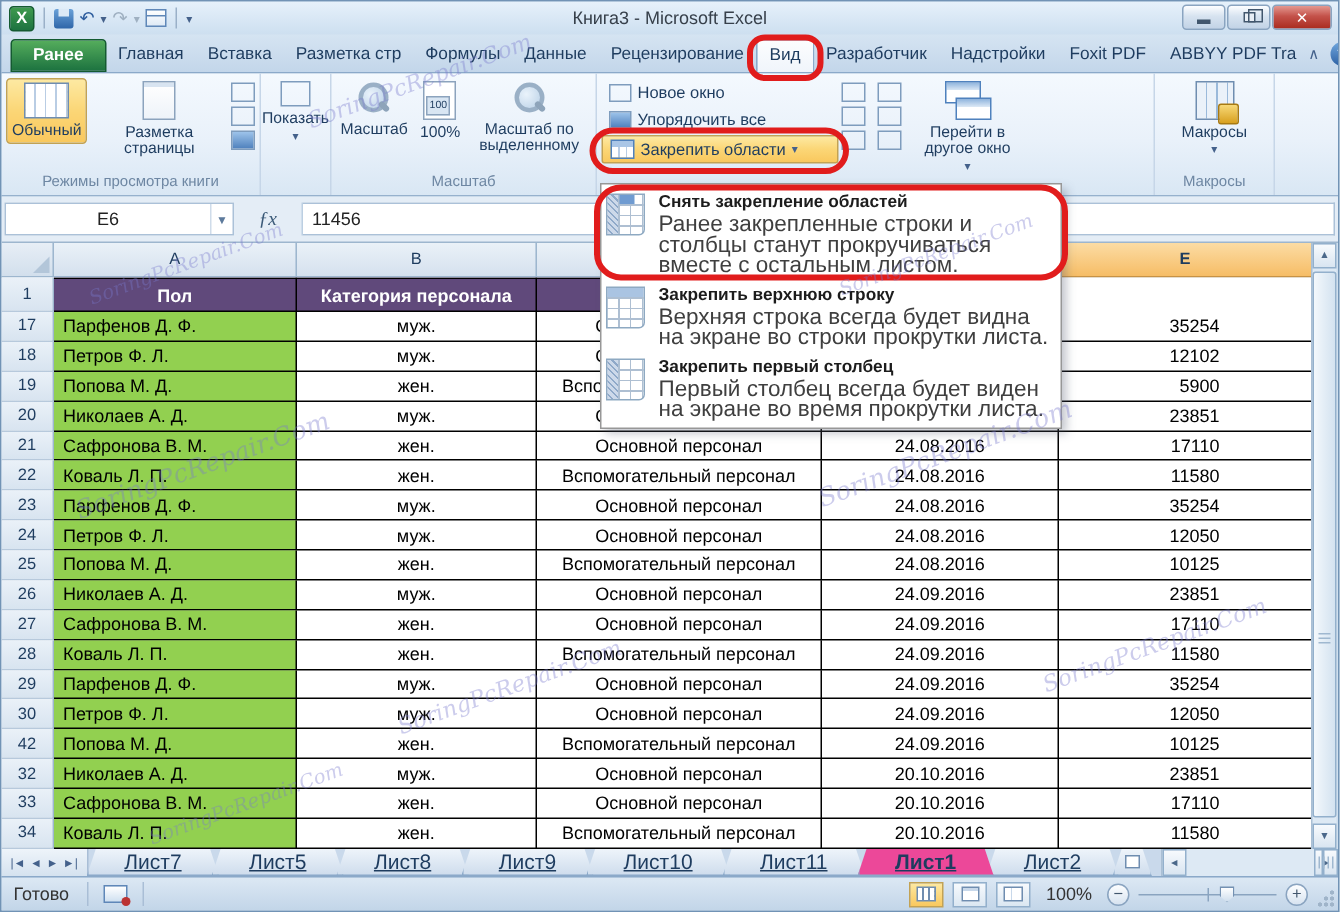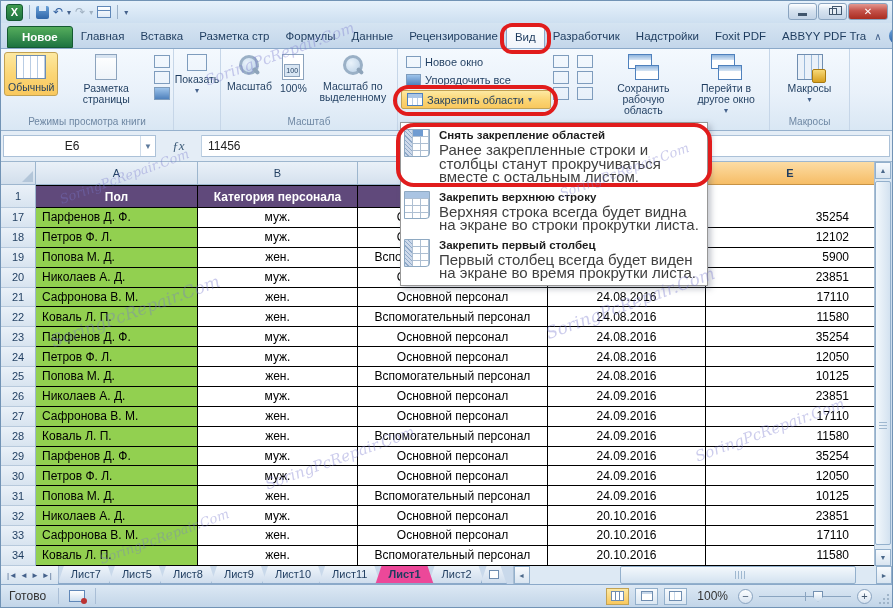--- a/index.html
+++ b/index.html
@@ -105,37 +105,37 @@
 
   .sheet { position:absolute; left:0; top:184px; width:874px; height:381px; background:#fff; overflow:hidden; }
   .trow { display:grid; grid-template-columns:35px 162px 160px 190px 158px 169px; height:19.89px; }
   .trow.hdr { height:23px; }
   .rh { background:linear-gradient(#eaf1f8,#d8e4f0); border-right:1px solid #9db6ce; border-bottom:1px solid #b7c9dc; font-size:11px; color:#1e3c5f; display:flex; align-items:center; justify-content:center; }
   .c { border-right:1px solid #000; border-bottom:1px solid #000; font-size:12px; color:#000; display:flex; align-items:center; overflow:hidden; white-space:nowrap; }
   .hdr .c { background:#60497b; color:#fff; font-weight:bold; justify-content:center; border-top:1px solid #000; font-size:12px; }
   .c.name { background:#92d050; padding-left:6px; }
   .hdr .c.name { background:#60497b; padding-left:0; }
   .c.ctr { justify-content:center; }
-  .c.num { justify-content:flex-end; padding-right:25px; }
+  .c.num { justify-content:flex-end; padding-right:61px; }
 
   
   .vscroll { position:absolute; right:1px; top:161px; width:17px; height:404px; background:#dde9f4; border-left:1px solid #aabfd4; }
   .vs-btn { position:absolute; left:0; right:0; height:17px; background:linear-gradient(#f7fafd,#d9e5f1); border:1px solid #93b0cc; font-size:7px; color:#4b688a; display:flex; align-items:center; justify-content:center; }
   .vs-btn.up { top:0; }
   .vs-btn.down { bottom:0; }
   .vs-thumb { position:absolute; left:0; right:0; top:19px; height:364px; background:linear-gradient(90deg,#f3f8fc,#d3e2f0); border:1px solid #93b0cc; border-radius:2px; }
   .vs-grip { position:absolute; left:3px; right:3px; top:240px; height:1px; border-top:1px solid #9fb8d0; box-shadow:0 3px 0 #9fb8d0,0 6px 0 #9fb8d0; }
 
   
   .sheetbar { position:absolute; left:0; top:565px; right:0; height:18px; background:#c9d9eb; display:flex; align-items:stretch; }
   .navbtns { display:flex; align-items:center; gap:3px; padding:0 6px; background:linear-gradient(#eef4fa,#d5e2ef); border-right:1px solid #a9bed6; font-size:8px; color:#44618b; }
   .stabs { display:flex; align-items:stretch; margin-left:4px; }
-  .stab { position:relative; padding:0 12px; font-size:11px; color:#1e3c5f; line-height:17px;
+  .stab { position:relative; padding:0 24px; font-size:14px; color:#1e3c5f; line-height:17px;
     background:linear-gradient(#eef4fa,#cfdded); border:1px solid #8ba9c9; border-top:none; margin-left:-5px;
-    clip-path:polygon(6px 0,calc(100% - 6px) 0,100% 100%,0 100%); }
+    clip-path:polygon(6px 0,calc(100% - 6px) 0,100% 100%,0 100%);text-decoration:underline; }
   .stab.active { background:#ec4899; font-weight:bold; z-index:2; }
   .instab { width:26px; margin-left:-4px; background:linear-gradient(#eef4fa,#cfdded); border:1px solid #8ba9c9; border-top:none; clip-path:polygon(6px 0,calc(100% - 6px) 0,100% 100%,0 100%); display:flex; align-items:center; justify-content:center; }
   .instab .mini-sheet { width:10px; height:9px; border:1px solid #6f8db0; background:#fff; }
   .hscroll { flex:1; display:flex; align-items:stretch; margin-left:6px; background:#dde9f4; border-left:1px solid #aabfd4; }
   .hs-btn { width:16px; background:linear-gradient(#f7fafd,#d9e5f1); border:1px solid #93b0cc; font-size:7px; color:#4b688a; display:flex; align-items:center; justify-content:center; }
   .hs-track { flex:1; position:relative; }
   .hs-thumb { position:absolute; top:0; bottom:0; left:90px; right:20px; background:linear-gradient(#f3f8fc,#d3e2f0); border:1px solid #93b0cc; border-radius:2px; }
   .hs-grip { position:absolute; top:4px; bottom:4px; left:50%; width:1px; border-left:1px solid #9fb8d0; box-shadow:3px 0 0 #9fb8d0,6px 0 0 #9fb8d0,-3px 0 0 #9fb8d0; }
 
   
@@ -190,36 +190,37 @@
       <div class="qat-sep"></div>
       <div class="floppy"></div>
       <span class="qat-btn">↶</span>
         <span class="drop">▾</span>
       <span class="qat-btn gray">↷</span>
         <span class="drop" style="color:#9fb0c1">▾</span>
       <div class="tbl-ico"></div>
       <div class="qat-sep"></div>
       <span class="drop">▾</span>
     </div>
+    <div class="title-text">Книга3  -  Microsoft Excel</div>
     <div class="win-btns">
       <div class="wbtn">
           <span class="minbar"></span>
         </div>
       <div class="wbtn">
           <span class="restore-gl"></span>
         </div>
       <div class="wbtn close">✕</div>
     </div>
   </div>
 
   <div class="tabstrip">
     <div id="tabs" style="display:flex;align-items:flex-end;">
 
     <div class="tab file">
-          <span>Новое</span>
+          <span>Ранее</span>
           
         </div>
         <div class="tab">
           <span>Главная</span>
           
         </div>
         <div class="tab">
           <span>Вставка</span>
           
         </div>
@@ -336,24 +337,20 @@
         </div>
         <div class="smallcol">
           <span class="sicon"></span>
           <span class="sicon"></span>
           <span class="sicon"></span>
         </div>
         <div class="smallcol" style="margin-left:6px">
           <span class="sicon"></span>
           <span class="sicon"></span>
           <span class="sicon"></span>
-        </div>
-        <div class="bigbtn" style="width:86px;margin-left:8px">
-          <span class="ic winpair"></span>
-          <span>Сохранить рабочую область</span>
         </div>
         <div class="bigbtn" style="width:84px">
           <span class="ic winpair"></span>
           <span>Перейти в другое окно</span>
           <span class="caret">▾</span>
         </div>
       </div>
       <div class="rgroup-label"></div>
     </div>
 
@@ -508,21 +505,21 @@
         </div>
         <div class="trow">
           <div class="rh">30</div>
           <div class="c name">Петров Ф. Л.</div>
           <div class="c ctr">муж.</div>
           <div class="c ctr">Основной персонал</div>
           <div class="c ctr">24.09.2016</div>
           <div class="c num">12050</div>
         </div>
         <div class="trow">
-          <div class="rh">31</div>
+          <div class="rh">42</div>
           <div class="c name">Попова М. Д.</div>
           <div class="c ctr">жен.</div>
           <div class="c ctr">Вспомогательный персонал</div>
           <div class="c ctr">24.09.2016</div>
           <div class="c num">10125</div>
         </div>
         <div class="trow">
           <div class="rh">32</div>
           <div class="c name">Николаев А. Д.</div>
           <div class="c ctr">муж.</div>

